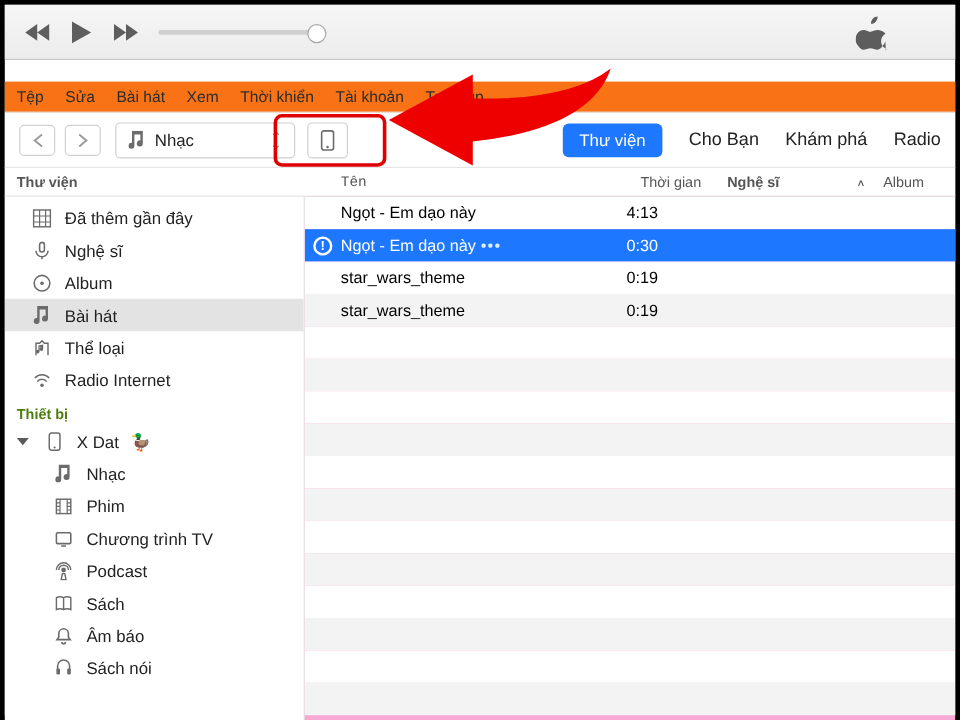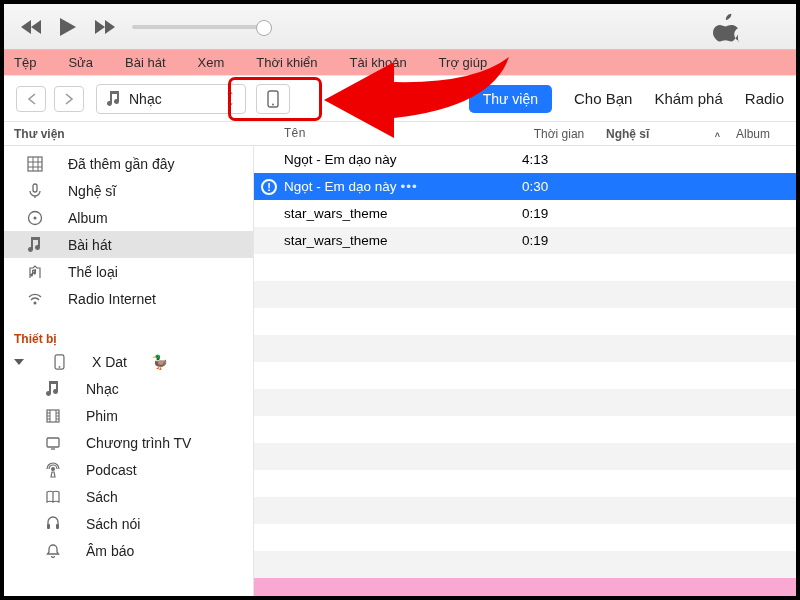--- a/index.html
+++ b/index.html
@@ -10,21 +10,21 @@
   .playerbar { height:46px; background:linear-gradient(#f6f6f6,#ececec); border-bottom:1px solid #c8c8c8; display:flex; align-items:center; padding:0 14px; gap:8px; }
   .pb-btn { width:28px; height:28px; display:flex; align-items:center; justify-content:center; color:#5a5a5a; }
   .pb-btn svg { display:block; }
   .seek { flex:0 0 140px; height:4px; background:#cfcfcf; border-radius:2px; position:relative; margin-left:6px;}
   .seek::after { content:""; position:absolute; right:0; top:-5px; width:14px; height:14px; background:#fff; border:1px solid #aaa; border-radius:50%; }
   .lcd { flex:1; }
   .apple-wrap { width:110px; display:flex; justify-content:center; }
   .apple { color:#5d5d5d; }
 
   
-  .menubar { height:26px; background:#fca5a5; border-bottom:1px solid #e5e5e5; display:flex; align-items:center; padding:0 10px; gap:32px; font-size:13px; color:#2c2c2c; }
+  .menubar { height:26px; background:#f97316; border-bottom:1px solid #e5e5e5; display:flex; align-items:center; padding:0 10px; gap:18px; font-size:13px; color:#2c2c2c;margin-top:18px; }
   .menubar span { cursor:default; }
 
   
   .toolbar { height:46px; background:#fff; border-bottom:1px solid #e5e5e5; display:flex; align-items:center; padding:0 12px; position:relative;}
   .nav-btns { display:flex; gap:8px; margin-right:12px;}
   .nav-btn { width:30px; height:26px; border:1px solid #d0d0d0; border-radius:4px; background:#fff; display:flex; align-items:center; justify-content:center; color:#8a8a8a;}
   .picker { display:flex; align-items:center; border:1px solid #d0d0d0; border-radius:4px; height:30px; padding:0 10px; gap:8px; min-width:150px; background:#fff;}
   .picker .label { font-size:14px; color:#222; flex:1;}
   .picker .chev { color:#7a7a7a; font-size:12px; display:flex; flex-direction:column; line-height:6px;}
   .device-btn { width:34px; height:30px; border:1px solid #d0d0d0; border-radius:4px; display:flex; align-items:center; justify-content:center; margin-left:10px; color:#6a6a6a; background:#fff;}
@@ -38,22 +38,22 @@
   .colhead .name-col { flex:1; padding-left:30px;font-family:Liberation Mono, monospace;}
   .colhead .time-col { width:84px; text-align:center; padding-right:10px;}
   .colhead .artist-col { width:130px; font-weight:600; position:relative;}
   .colhead .artist-col .caret { position:absolute; right:16px; top:3px; font-size:9px;}
   .colhead .album-col { width:60px; }
 
   
   .body { display:flex; height:calc(600px - 8px - 46px - 26px - 46px - 24px); }
   .sidebar { width:250px; border-right:1px solid #e5e5e5; background:#fff; overflow:hidden; font-size:14px; color:#222;}
   .side-section { padding-top:4px; }
-  .side-header { font-size:12px; font-weight:600; color:#c2410c; padding:4px 10px 2px;margin-top:12px; }
-  .side-item { display:flex; align-items:center; gap:24px; height:27px; padding:0 10px 0 22px; }
+  .side-header { font-size:12px; font-weight:600; color:#4d7c0f; padding:4px 10px 2px; }
+  .side-item { display:flex; align-items:center; gap:10px; height:27px; padding:0 10px 0 22px; }
   .side-item.selected { background:#e3e3e3; }
   .side-item .ic { width:18px; height:18px; display:flex; align-items:center; justify-content:center; color:#6b6b6b;}
   .sub .side-item { padding-left:40px; }
   .tri { display:inline-block; width:0;height:0;border-left:5px solid transparent;border-right:5px solid transparent;border-top:6px solid #5a5a5a; margin-right:2px; margin-left:-14px;}
 
   
   .tracks { flex:1; background:#f9a8d4; font-size:13.5px; overflow:hidden;}
   .trow { display:flex; align-items:center; height:27px; }
   .trow:nth-child(odd){ background:#fff; }
   .trow:nth-child(even){ background:#f3f3f3; }
@@ -267,35 +267,35 @@
               <span class="ic">
                 <svg width="16" height="16" viewBox="0 0 16 16">
                   <path d="M2 3c2-1 4-1 6 0 2-1 4-1 6 0v10c-2-1-4-1-6 0-2-1-4-1-6 0z M8 3v10" fill="none" stroke="#6b6b6b" stroke-width="1.2"></path>
                 </svg>
               </span>
               <span>Sách</span>
             </div>
             <div class="side-item">
               <span class="ic">
                 <svg width="16" height="16" viewBox="0 0 16 16">
+                  <path d="M8 2a4 4 0 0 0-4 4v3l-1.5 2h11L12 9V6a4 4 0 0 0-4-4z" fill="none" stroke="#6b6b6b" stroke-width="1.3"></path>
+                  <path d="M6.5 13a1.5 1.5 0 0 0 3 0" fill="none" stroke="#6b6b6b" stroke-width="1.3"></path>
+                </svg>
+              </span>
+              <span>Âm báo</span>
+            </div>
+            <div class="side-item">
+              <span class="ic">
+                <svg width="16" height="16" viewBox="0 0 16 16">
                   <path d="M3 9V6a5 5 0 0 1 10 0v3" fill="none" stroke="#6b6b6b" stroke-width="1.3"></path>
                   <rect x="2" y="8" width="3" height="5" rx="1" fill="#6b6b6b"></rect>
                   <rect x="11" y="8" width="3" height="5" rx="1" fill="#6b6b6b"></rect>
                 </svg>
               </span>
               <span>Sách nói</span>
-            </div>
-            <div class="side-item">
-              <span class="ic">
-                <svg width="16" height="16" viewBox="0 0 16 16">
-                  <path d="M8 2a4 4 0 0 0-4 4v3l-1.5 2h11L12 9V6a4 4 0 0 0-4-4z" fill="none" stroke="#6b6b6b" stroke-width="1.3"></path>
-                  <path d="M6.5 13a1.5 1.5 0 0 0 3 0" fill="none" stroke="#6b6b6b" stroke-width="1.3"></path>
-                </svg>
-              </span>
-              <span>Âm báo</span>
             </div>
           </div>
       </div>
     </div>
 
     <div class="tracks" id="track-rows">
         <div class="trow">
           <div class="tcell-lead"></div>
           <div class="tcell-name">Ngọt - Em dạo này</div>
           <div class="tcell-time">4:13</div>

